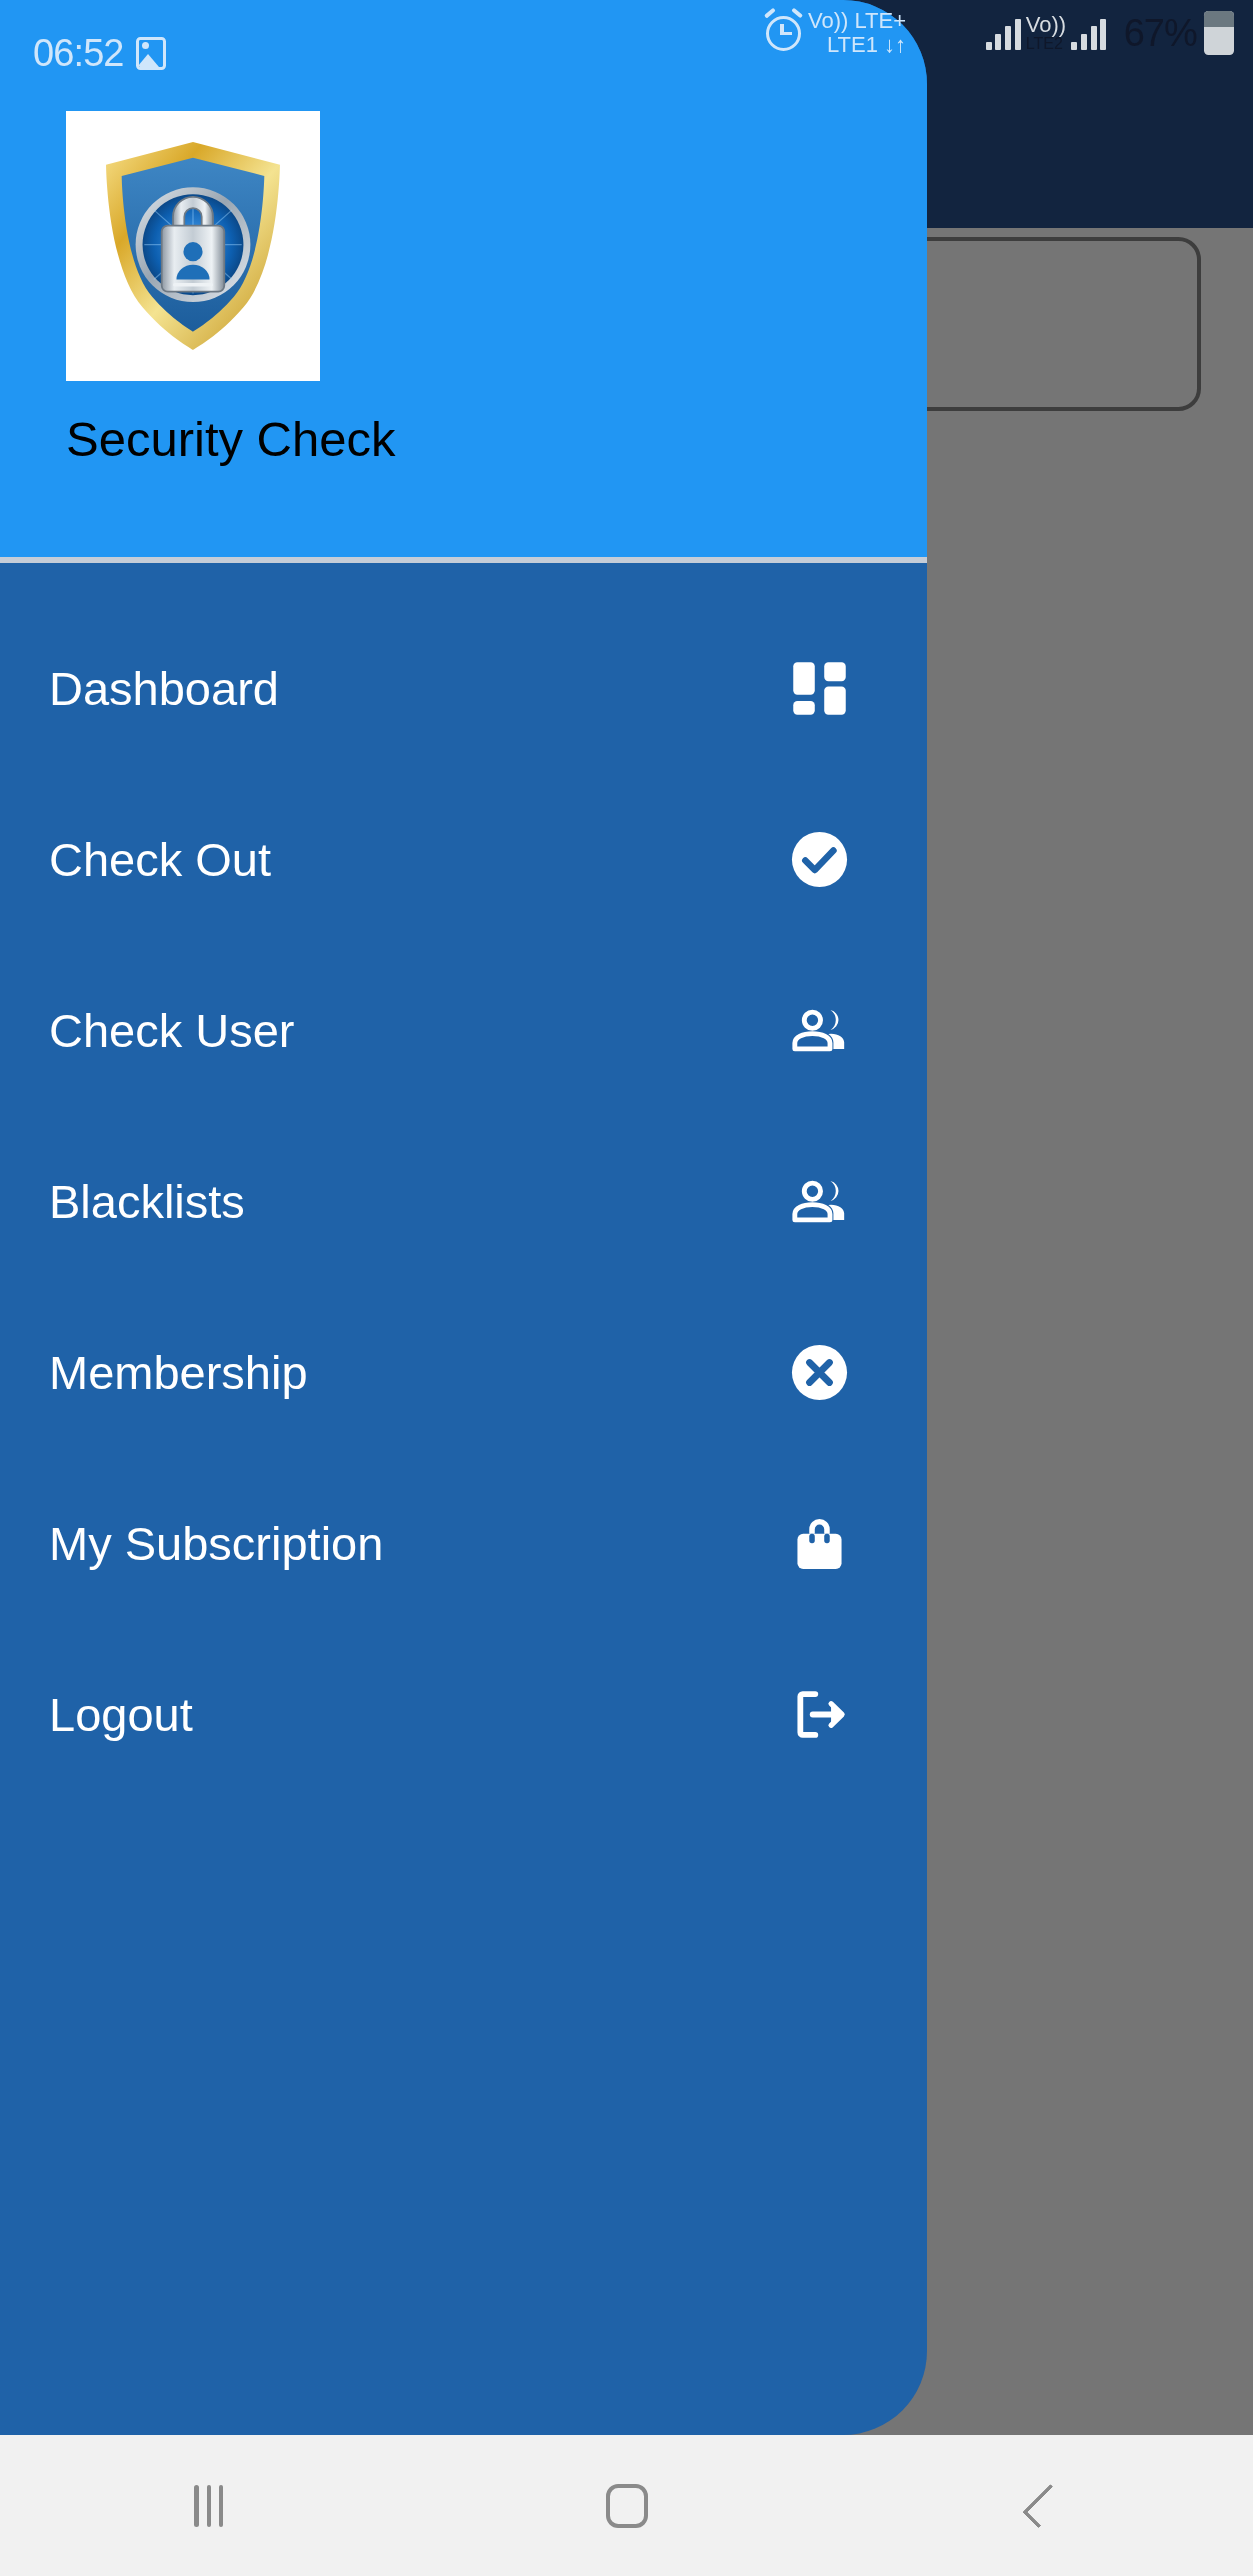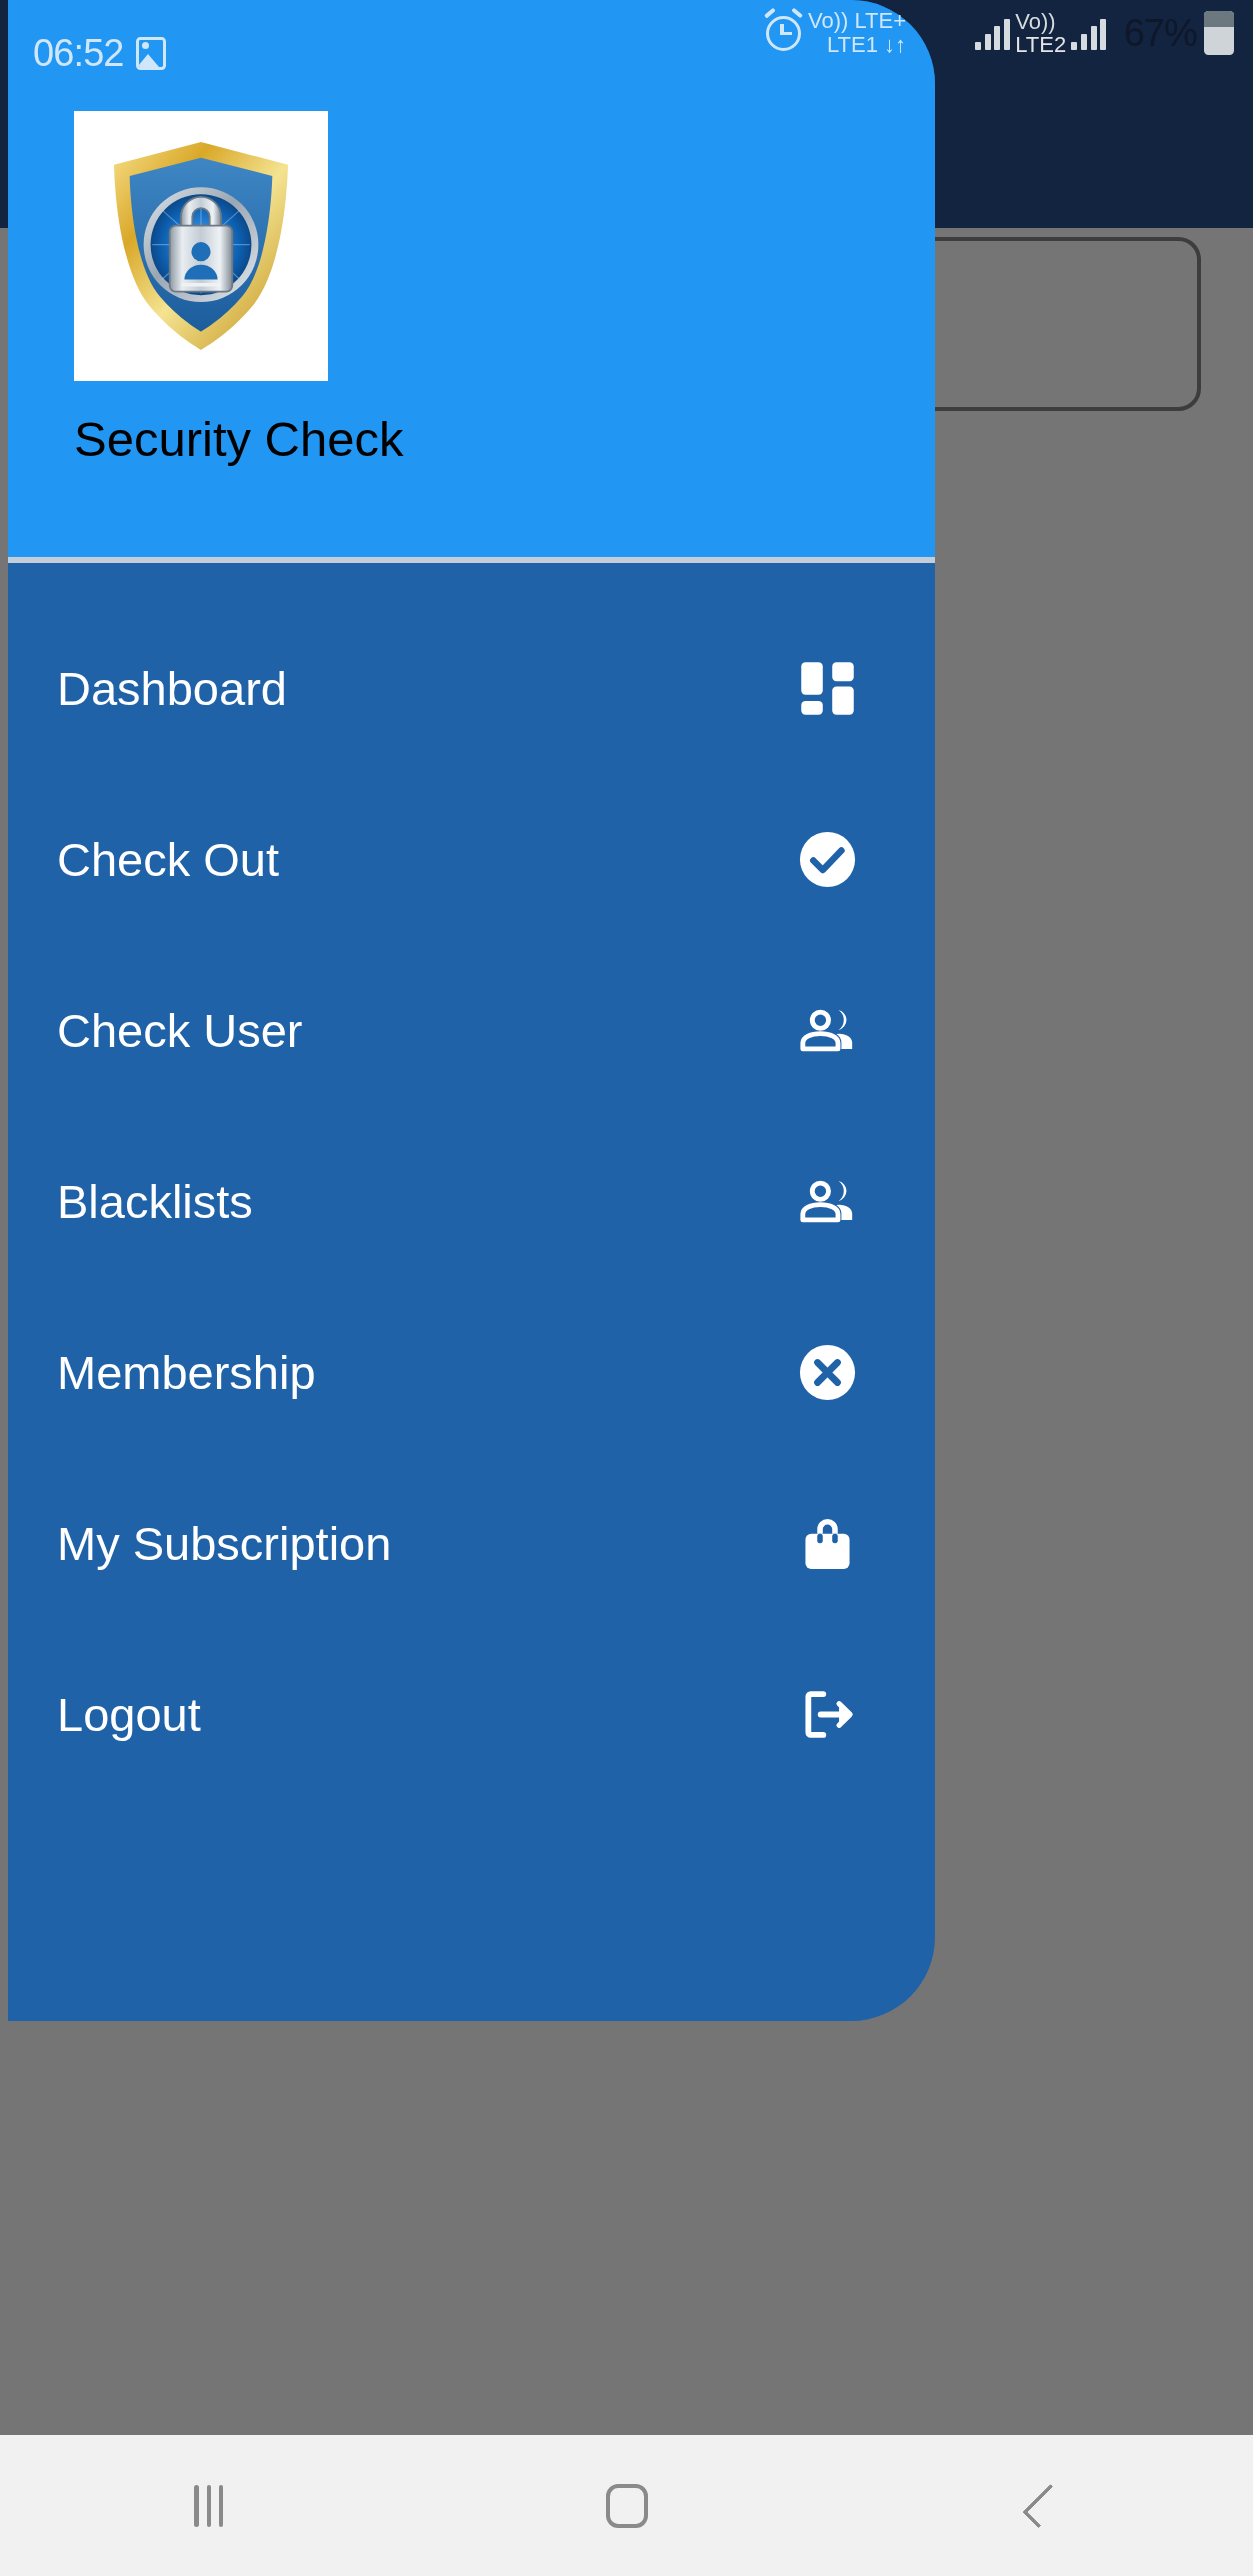--- a/index.html
+++ b/index.html
@@ -30,21 +30,21 @@
     letter-spacing:0px; white-space:nowrap;
   }
 
   
   .statusbar-right{
     position:absolute; right:19px; top:0; height:66px;
     display:flex; align-items:center; gap:0px; z-index:40;
   }
   .sb-stack{ display:flex; flex-direction:column; justify-content:flex-end; line-height:1.05; margin-right:3.5px; }
   .sb-stack .r1{ font-size:22px; color:#d6dbe0; letter-spacing:0px; }
-  .sb-stack .r2{ font-size:22px; color:#e5e5e5; letter-spacing:0px; }
+  .sb-stack .r2{ font-size:16px; color:#0f172a; letter-spacing:0px; }
   .bars{ display:flex; align-items:flex-end; gap:3.5px; height:33px; margin:0 5.2px 0 1.7px; }
   .bars i{ display:block; width:6.1px; background:#d6dbe0; border-radius:0.9px; }
   .bars i:nth-child(1){ height:7.8px; }
   .bars i:nth-child(2){ height:15.7px; }
   .bars i:nth-child(3){ height:23.5px; }
   .bars i:nth-child(4){ height:31px; }
   .pct{ color:#0f172a; font-size:38px; margin:0 7px 0 12.2px; letter-spacing:-0.9px; }
   .battery{ position:relative; width:30px; height:44px; border-radius:4.4px; background:#cfd4d8; overflow:hidden; }
   .battery::before{ content:""; position:absolute; left:7.8px; top:-5.2px; width:14px; height:7px; background:#cfd4d8; border-radius:2.6px 2.6px 0 0;}
   .battery .fill{ position:absolute; left:0; top:0; width:100%; height:36%; background:#6b7880; }
@@ -69,21 +69,21 @@
   .alarm::before{ content:""; position:absolute; left:11.3px; top:5.2px; width:3.5px; height:11.3px; background:#cfe6fb; }
   .alarm::after{ content:""; position:absolute; left:13px; top:13px; width:9.6px; height:3.5px; background:#cfe6fb; }
   .alarm .ear-l, .alarm .ear-r{ position:absolute; top:-7.8px; width:12.2px; height:4.4px; background:#cfe6fb; border-radius:1.7px;}
   .alarm .ear-l{ left:-5.2px; transform:rotate(-40deg); }
   .alarm .ear-r{ right:-5.2px; transform:rotate(40deg); }
   .sim1 .stack{ display:flex; flex-direction:column; line-height:1.08;text-align:right; }
   .sim1 .stack span{ font-size:22px; color:#cfe6fb; white-space:nowrap; }
 
   
   .drawer{
-    position:absolute; left:8px; top:0; width:927px; height:2021px;
+    position:absolute; left:0; top:0; width:927px; height:2435px;
     background:#1f62a8;
     border-top-right-radius:84px;
     border-bottom-right-radius:84px;
     z-index:20; overflow:hidden;
   }
   .drawer-header{
     position:relative; width:100%; height:557px;
     background:#2196f3;
     padding:111px 0 0 66px;
   }

